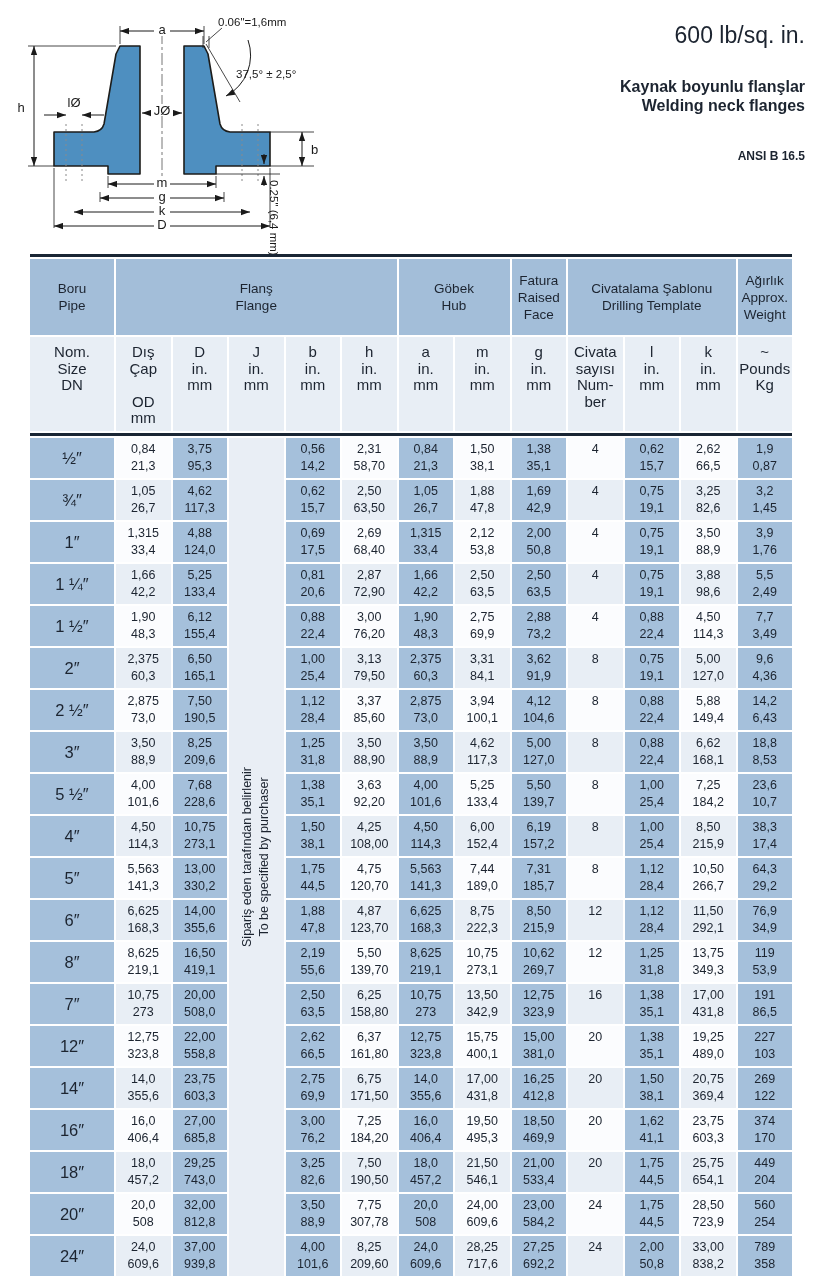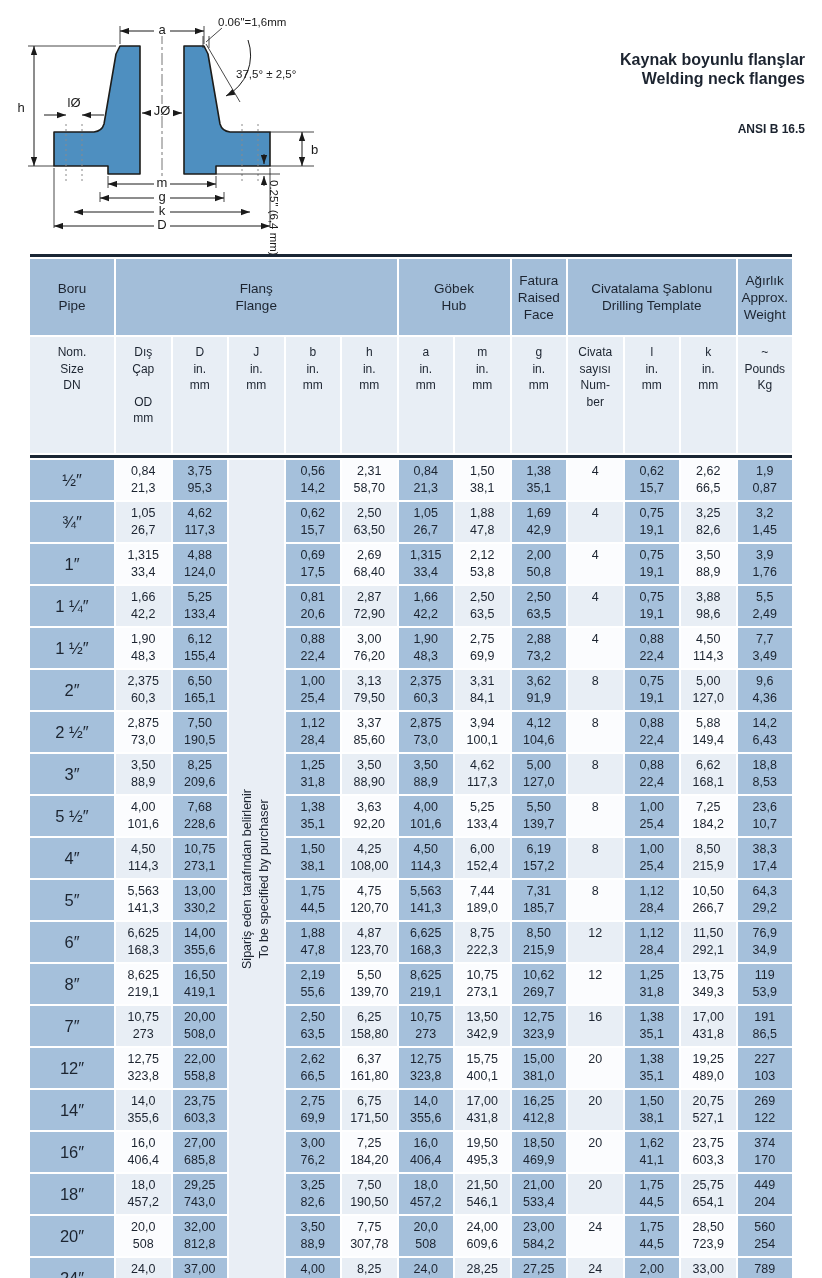--- a/index.html
+++ b/index.html
@@ -33,22 +33,22 @@
     margin:0 28px; width:766px; table-layout:fixed;
     border-collapse:separate; border-spacing:2px;
   }
   tr.rule td { background:#1a2634; height:3px; padding:0; line-height:0; }
   th { font-weight:normal; }
   th.group {
     background:#a3bed9; font-size:13.5px; line-height:17px;
     text-align:center; vertical-align:middle; height:76px; white-space:pre-line;
   }
   th.unit {
-    background:#e8eef5; font-size:12px; line-height:16.5px;
-    text-align:center; vertical-align:top; padding-top:7px; height:116px; white-space:pre-line;margin-top:30px;
+    background:#e8eef5; font-size:15px; line-height:16.5px;
+    text-align:center; vertical-align:top; padding-top:7px; height:94px; white-space:pre-line;margin-top:30px;
   }
   td.nom {
     background:#a5c0db; font-size:16.5px; text-align:center; vertical-align:middle;
   }
   tbody td.val {
     font-size:12.5px; line-height:17px; text-align:center; vertical-align:top;
     padding-top:3px; height:40px; white-space:pre-line;
   }
   td.cblue { background:#a5c0db; }
   td.clight { background:#fbfcfe; }
@@ -139,20 +139,21 @@
 
       <line class="ext" x1="42" y1="152" x2="42" y2="212"></line>
       <line class="ext" x1="258" y1="152" x2="258" y2="212"></line>
       <line class="dim" x1="42" y1="210" x2="258" y2="210" marker-start="url(#ar)" marker-end="url(#ar)"></line>
       <rect class="lblbg" x="142" y="203" width="16" height="12"></rect>
       <text class="dlbl" x="150" y="213" text-anchor="middle">D</text>
     </svg>
   </div>
 
   <div class="titles">
+    <div class="pressure">600 lb/sq. in.</div>
     <div class="title-tr">Kaynak boyunlu flanşlar</div>
     <div class="title-en">Welding neck flanges</div>
     <div class="standard">ANSI B 16.5</div>
   </div>
 </div>
 
 <table>
   <colgroup>
     <col style="width:84px">
     <col>
@@ -614,21 +615,21 @@
         <td class="val cblue">14,0
 355,6</td>
         <td class="val clight-alt">17,00
 431,8</td>
         <td class="val cblue">16,25
 412,8</td>
         <td class="val clight-alt">20</td>
         <td class="val cblue">1,50
 38,1</td>
         <td class="val clight-alt">20,75
-527,1</td>
+369,4</td>
         <td class="val cblue">269
 122</td>
       </tr>
       <tr>
         <td class="nom">16″</td>
         <td class="val clight">16,0
 406,4</td>
         <td class="val cblue">27,00
 685,8</td>
         <td class="val cblue">3,00

